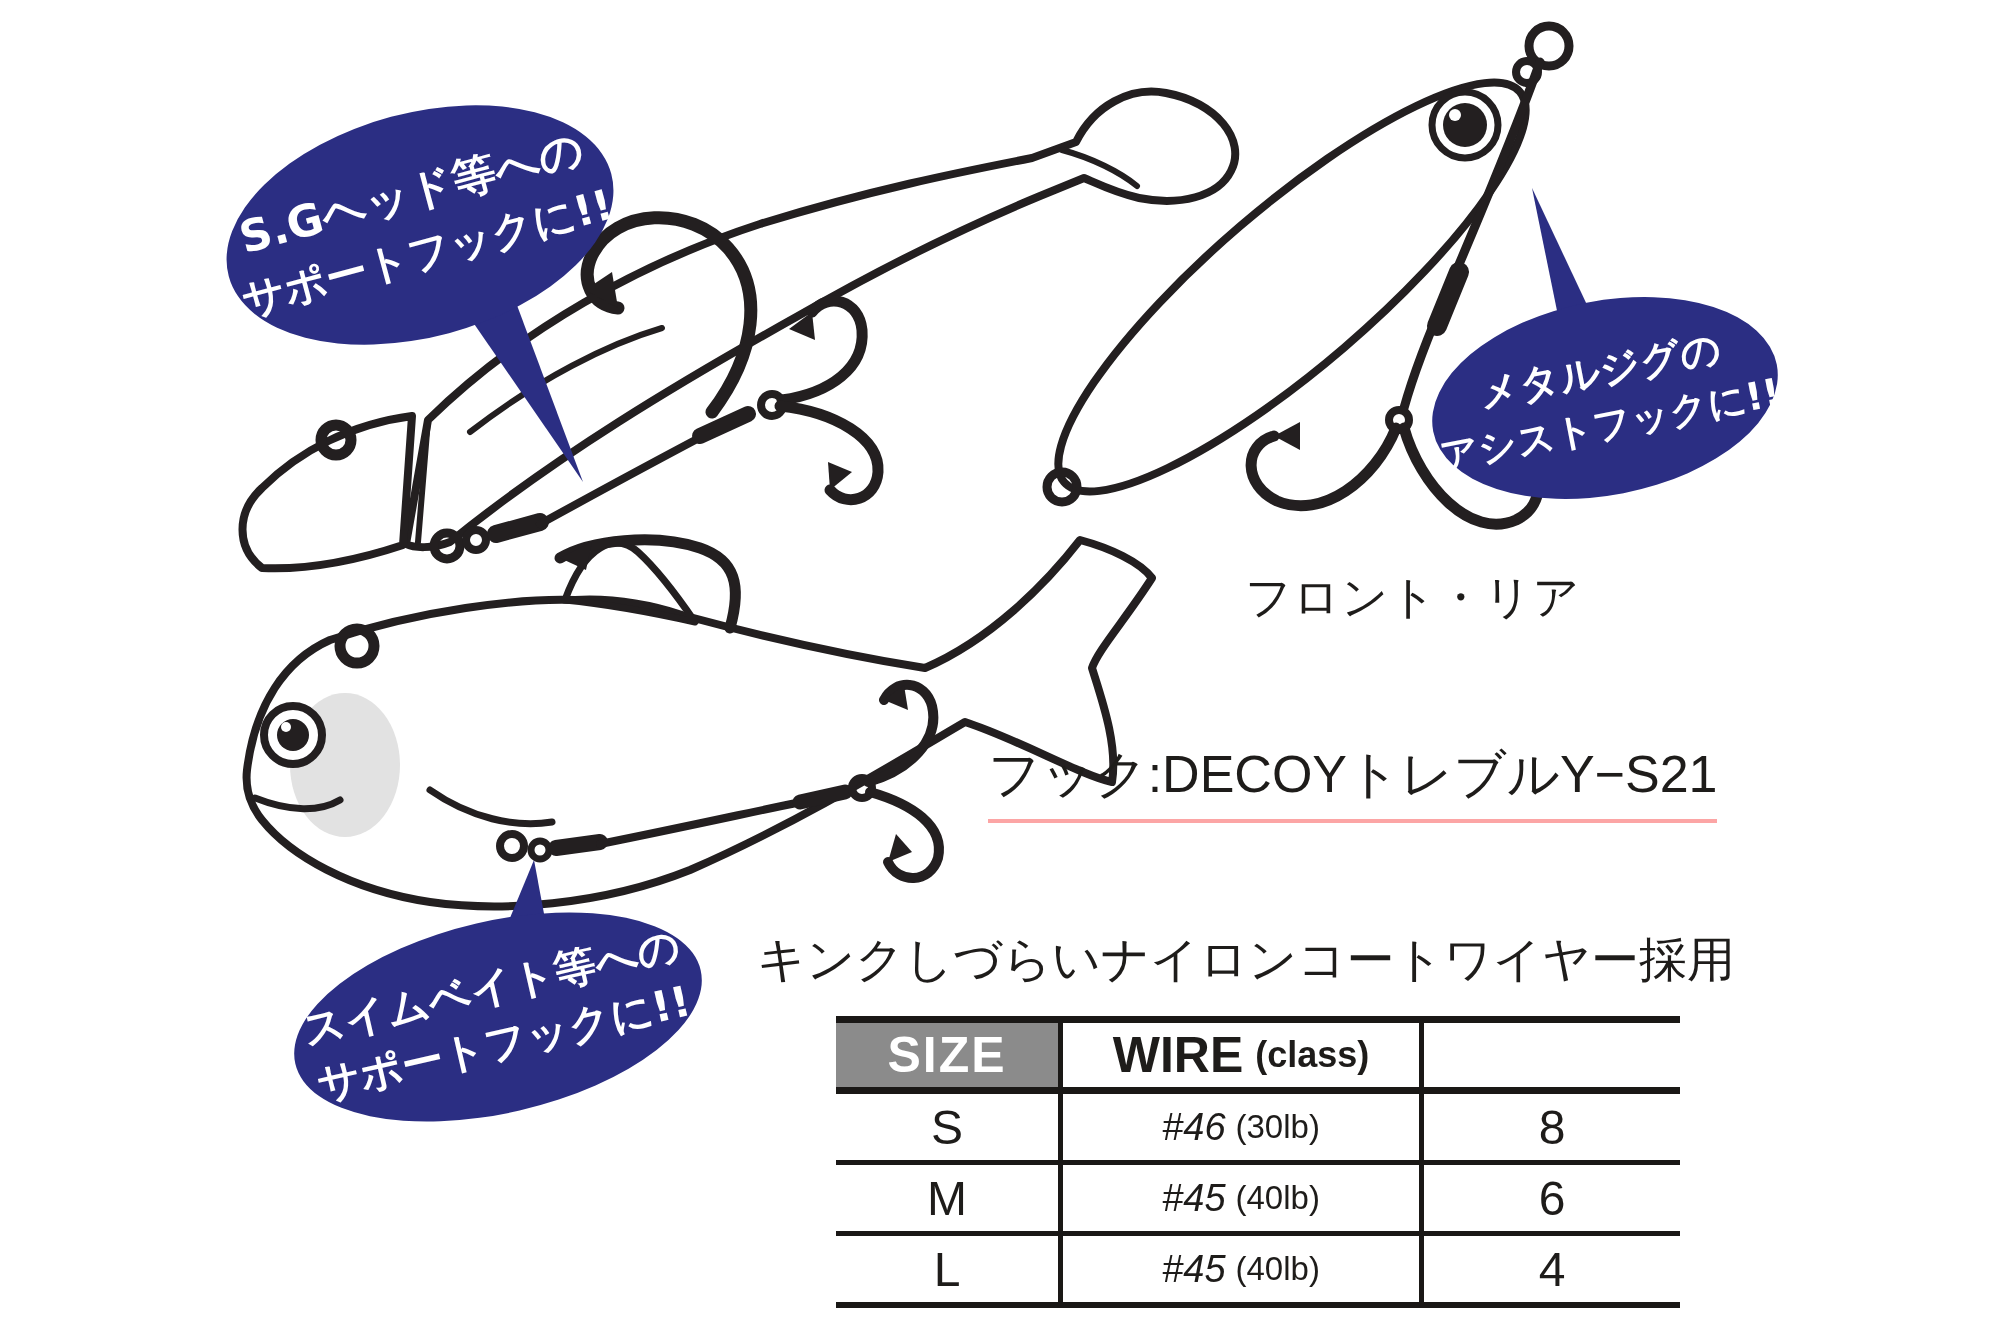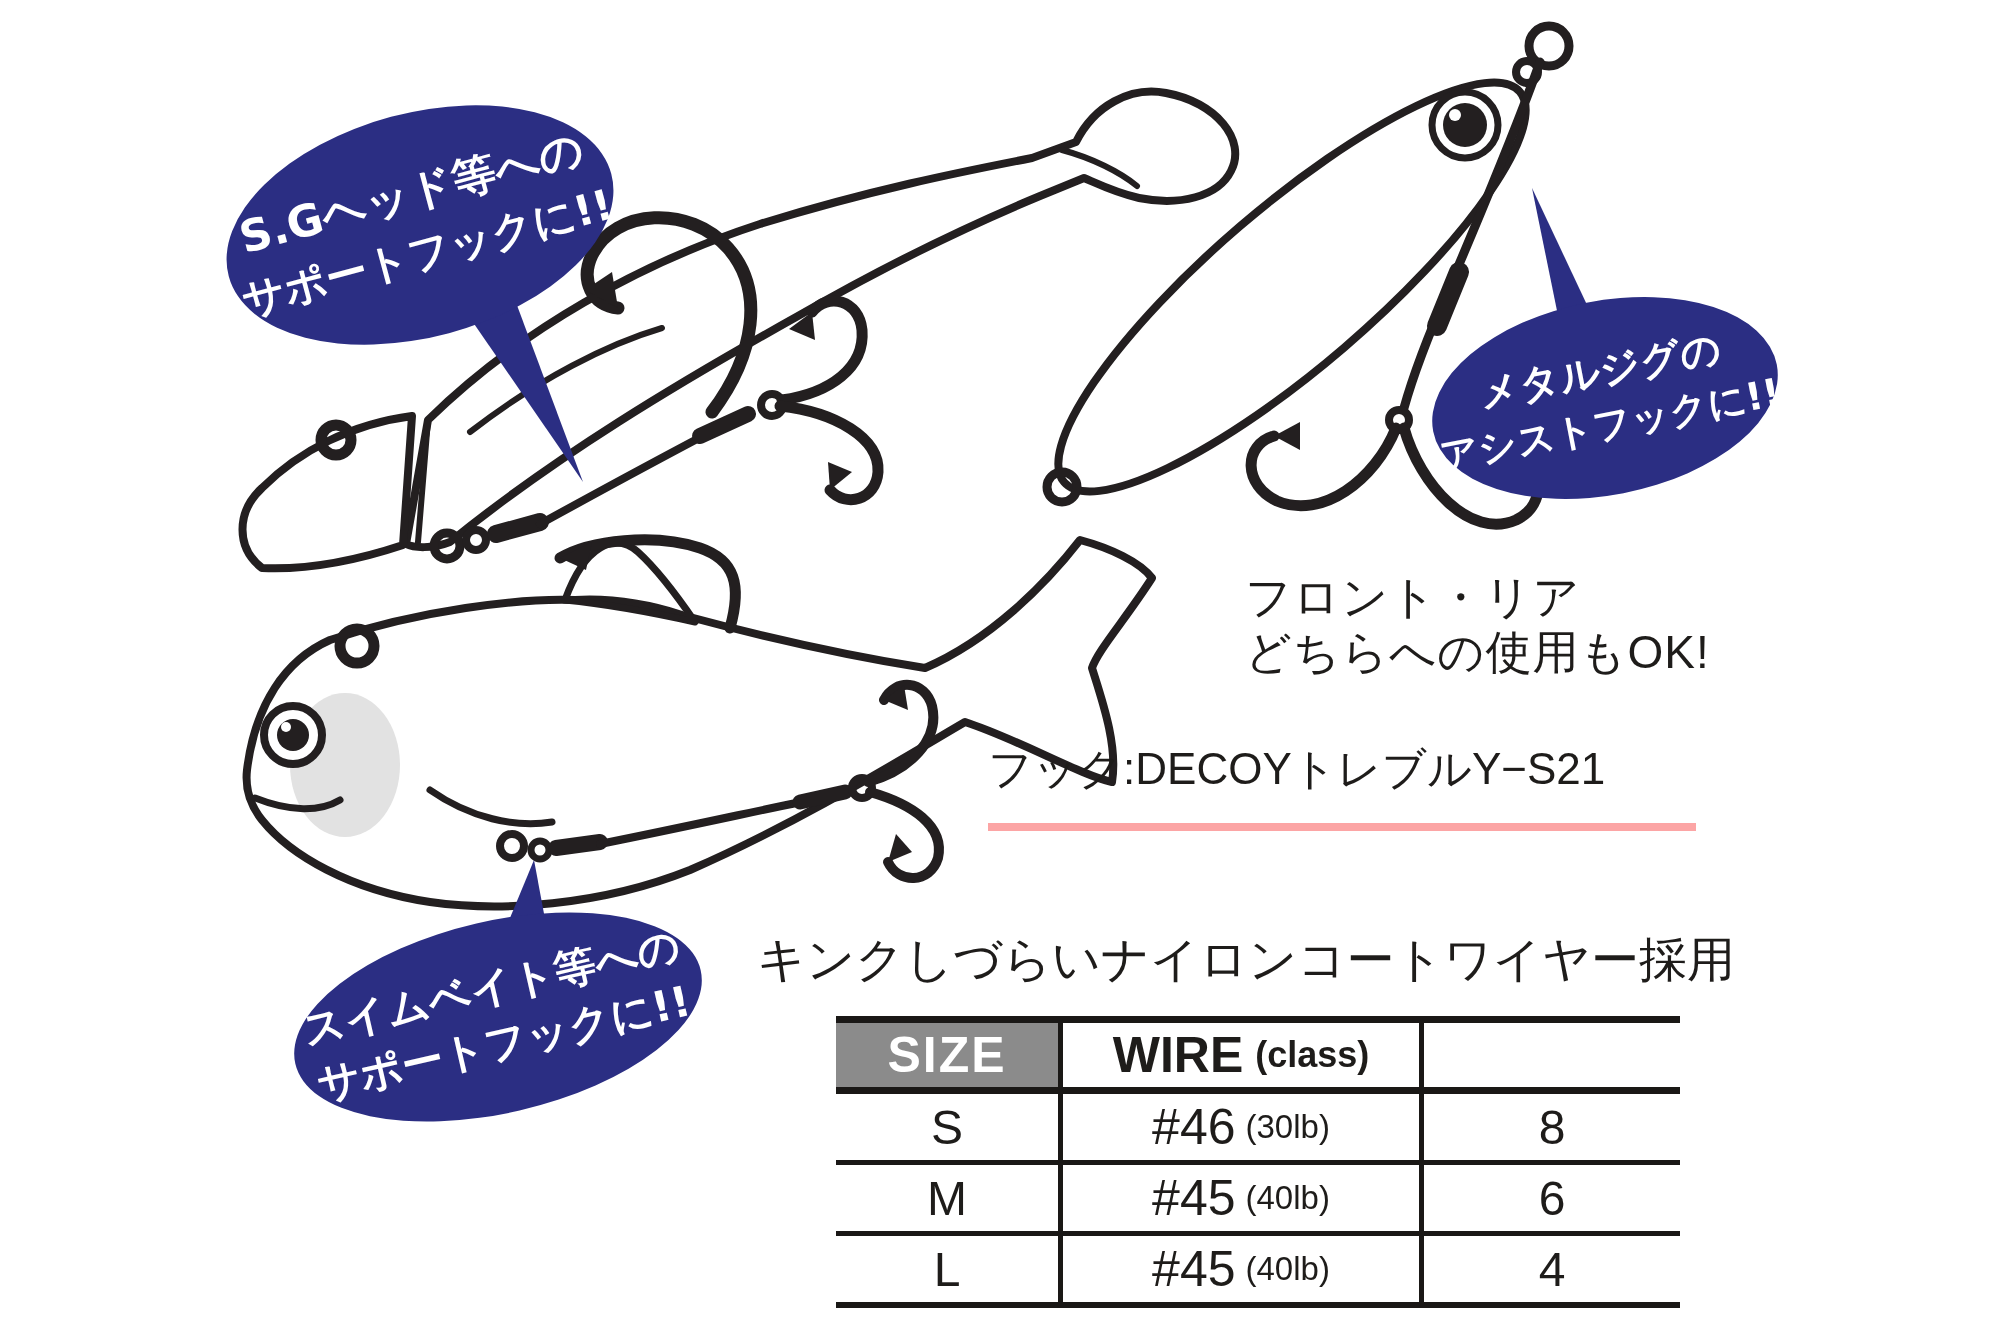--- a/index.html
+++ b/index.html
@@ -18,23 +18,23 @@
     font-weight:bold;fill:#ffffff;text-anchor:middle;
   }
   .abs{position:absolute;margin-top:44px;}
   .front-rear{
     left:1245px;top:526px;
     font-size:46px;line-height:1.2;font-weight:500;
     letter-spacing:1px;white-space:nowrap;
   }
   .spec-line{
     position:absolute;left:988px;
-    font-size:44px;font-weight:500;white-space:nowrap;
-    border-bottom:8px solid #fca5a5;
-    padding-bottom:24px;min-width:708px;
+    font-size:52px;font-weight:500;white-space:nowrap;
+    border-bottom:4px solid #fca5a5;
+    padding-bottom:9px;min-width:708px;
   }
   .spec-line.hook{top:740px;}
   .spec-line.ring{top:812px;}
   .wire-note{
     left:757px;top:884px;
     font-size:48px;font-weight:500;white-space:nowrap;
   }
   
   .spec-table{
     left:836px;top:972px;width:844px;
@@ -50,21 +50,21 @@
   .t-row.body:last-child{border-bottom:none;}
   .t-cell{
     display:flex;align-items:center;justify-content:center;
     font-size:48px;
   }
   .t-cell.c1,.t-cell.c2{border-right:5px solid #1a1816;}
   .t-row.header .t-cell{font-size:50px;font-weight:bold;}
   .t-cell.size-head{background:#8b8b8b;color:#ffffff;letter-spacing:2px;}
   .sub{font-size:36px;font-weight:bold;margin-left:12px;}
   .wire-class{font-size:33px;margin-left:10px;}
-  .wire-num{font-size:50px;font-weight:500;}
+  .wire-num{font-size:38px;font-weight:500;font-style:italic;}
 </style>
 </head>
 <body>
 
 <div class="canvas">
 
   <svg width="2000" height="1325" viewBox="0 0 2000 1325">
     <defs>
       <linearGradient id="gBody" x1="0" y1="1" x2="1" y2="0">
         <stop offset="0" stop-color="#8f8f8f"></stop>
@@ -214,21 +214,20 @@
 
     <g transform="rotate(-13 498 1017)">
       <ellipse cx="498" cy="1017" rx="208" ry="96" fill="#2b2e83"></ellipse>
       <text class="bubble-text" x="498" y="1001" font-size="42">スイムベイト等への</text>
       <text class="bubble-text" x="498" y="1058" font-size="42">サポートフックに!!</text>
     </g>
   </svg>
 
   <div class="abs front-rear">
     <div>フロント・リア</div>
-    <div>どちらへの使用もOK!</div>
   </div>
 
   <div class="spec-line hook">フック:DECOYトレブルY−S21</div>
   <div class="abs wire-note">キンクしづらいナイロンコートワイヤー採用</div>
 
   <div class="abs spec-table">
     <div class="t-row header">
       <div class="t-cell c1 size-head">SIZE</div>
       <div class="t-cell c2">
         <span>WIRE</span>

